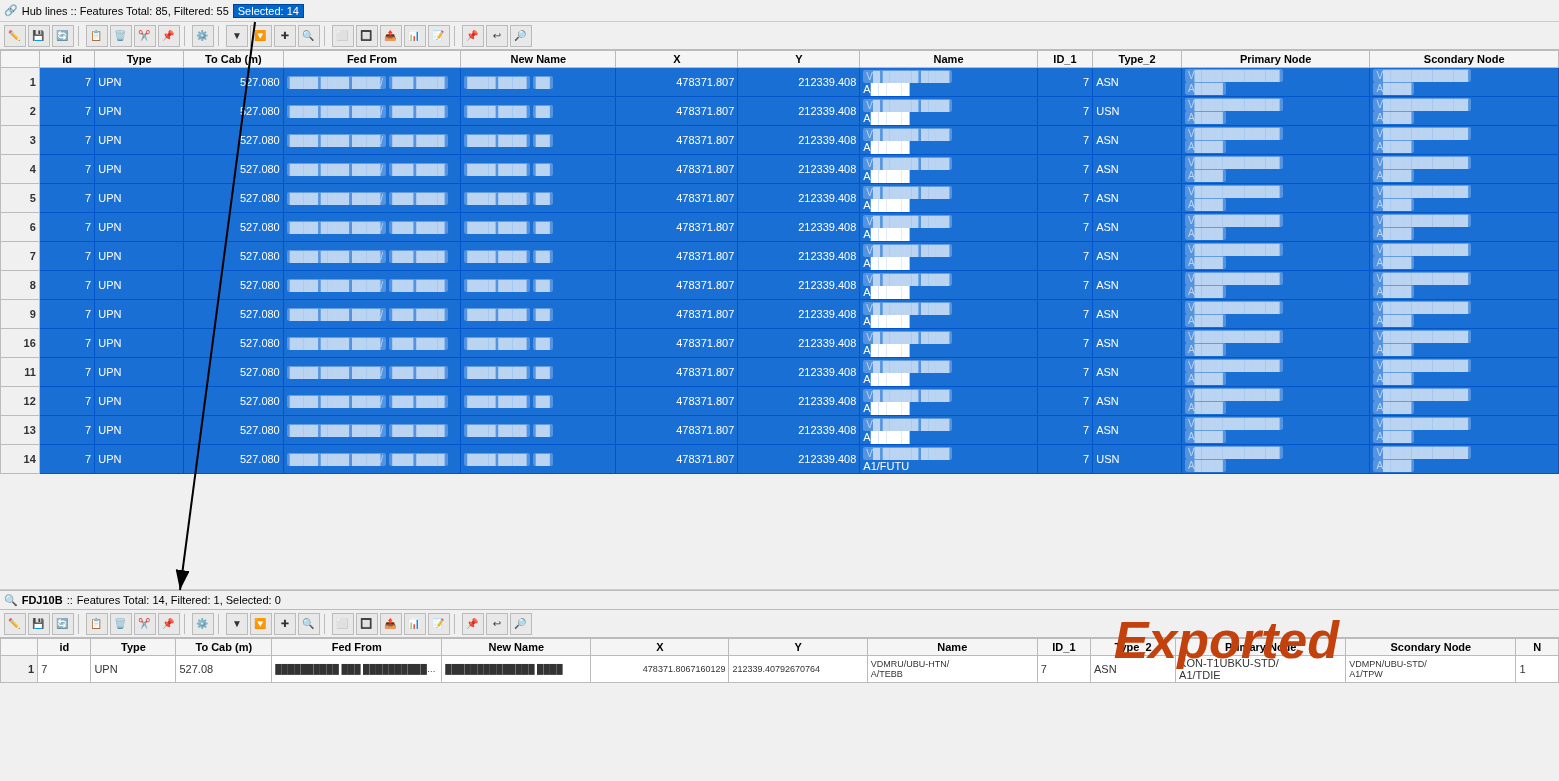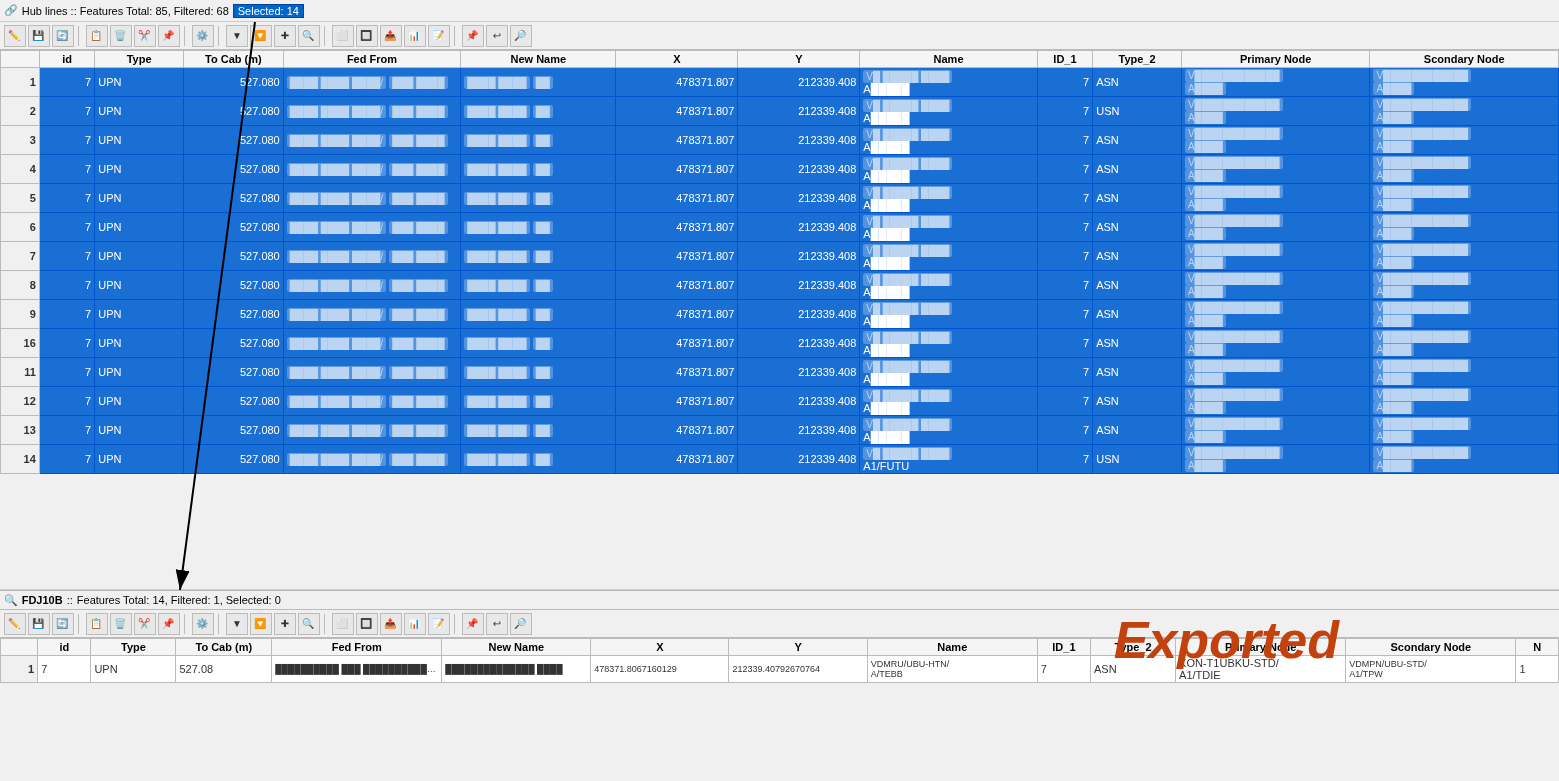--- a/index.html
+++ b/index.html
@@ -162,21 +162,21 @@
     .col-primary { width: 170px; }
     .col-secondary { width: 170px; }
   </style>
 </head>
 <body>
 
 <div style="position: relative; width: 1559px; height: 781px; overflow: hidden;">
 
   <div class="top-bar">
     <span style="color:#0066cc; margin-right:4px;">🔗</span>
-    <span>Hub lines :: Features Total: 85, Filtered: 68</span>
+    <span>Hub lines :: Features Total: 85, Filtered: 55</span>
     <span class="selected-badge">Selected: 14</span>
   </div>
 
   <div class="toolbar">
     <button class="toolbar-btn">✏️</button>
     <button class="toolbar-btn">💾</button>
     <button class="toolbar-btn">🔄</button>
     <div class="toolbar-sep"></div>
     <button class="toolbar-btn">📋</button>
     <button class="toolbar-btn">🗑️</button>
@@ -534,21 +534,21 @@
         </tr>
       </thead>
       <tbody id="bottom-tbody">
       <tr class="bottom-row">
     <td class="row-num">1</td>
     <td>7</td>
     <td>UPN</td>
     <td>527.08</td>
     <td style="font-size:9px;">██████████ ███ ███████████ ████</td>
     <td style="font-size:9px;">██████████████ ████</td>
-    <td style="font-size:9px;">478371.8067160129</td>
+    <td style="font-size:9px;text-align:right;">478371.8067160129</td>
     <td style="font-size:9px;">212339.40792670764</td>
     <td style="font-size:9px;margin-top:42px;">VDMRU/UBU-HTN/<br>A/TEBB</td>
     <td>7</td>
     <td>ASN</td>
     <td style="font-size:11px;">KON-T1UBKU-STD/<br>A1/TDIE</td>
     <td style="font-size:9px;">VDMPN/UBU-STD/<br>A1/TPW</td>
     <td>1</td>
   </tr>
         </tbody>
     </table>

